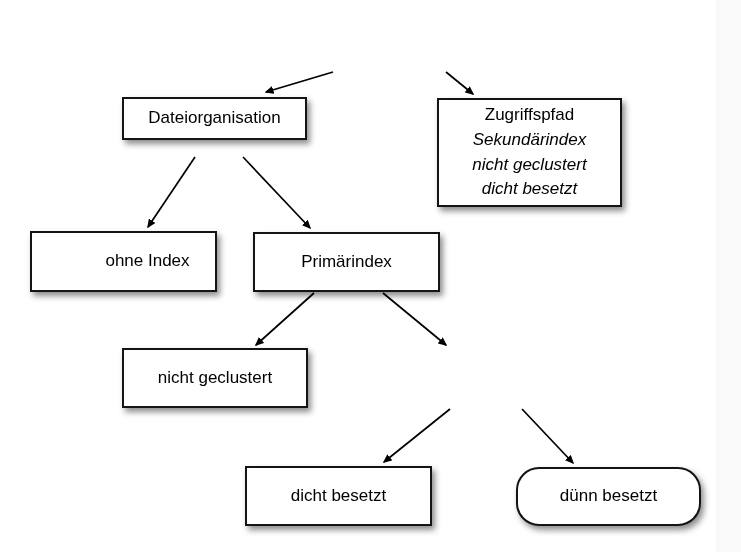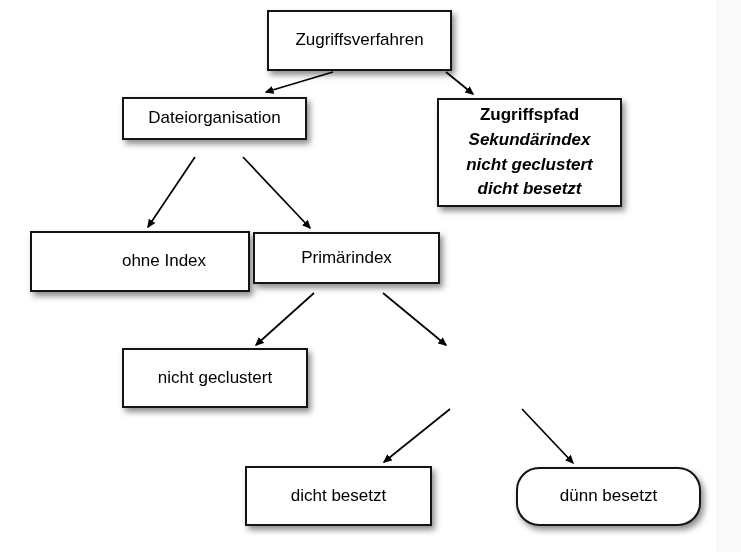--- a/index.html
+++ b/index.html
@@ -44,23 +44,23 @@
     color: #000000;
     font-size: 17px;
     line-height: 1.45;
   }
   .node .line { white-space: nowrap; }
   .node .italic { font-style: italic; text-align: right; }
 
   
   #n-zugriffsverfahren { left: 267px; top: 10px;  width: 185px; height: 61px; }
   #n-dateiorganisation { left: 122px; top: 97px;  width: 185px; height: 43px; }
-  #n-zugriffspfad      { left: 437px; top: 98px;  width: 185px; height: 109px; font-weight: bold; }
-  #n-ohne-index        { left: 30px;  top: 231px; width: 220px; height: 61px; padding-left: 48px; }
-  #n-primaerindex      { left: 253px; top: 232px; width: 187px; height: 52px; }
+  #n-zugriffspfad      { left: 437px; top: 98px;  width: 185px; height: 109px; }
+  #n-ohne-index        { left: 30px;  top: 231px; width: 187px; height: 61px; padding-left: 48px; }
+  #n-primaerindex      { left: 253px; top: 232px; width: 187px; height: 60px; }
   #n-nicht-geclustert  { left: 122px; top: 348px; width: 186px; height: 60px; }
   #n-geclustert        { left: 398px; top: 349px; width: 182px; height: 59px; }
   #n-dicht-besetzt     { left: 245px; top: 466px; width: 187px; height: 60px; }
   #n-duenn-besetzt     { left: 516px; top: 467px; width: 185px; height: 59px; border-radius: 23px; }
 
   .edge {
     stroke: #000000;
     stroke-width: 1.7;
     fill: none;
   }
@@ -81,23 +81,20 @@
     <line class="edge" x1="333" y1="72" x2="266" y2="92" marker-end="url(#arrowhead)"></line>
     <line class="edge" x1="446" y1="72" x2="473" y2="94" marker-end="url(#arrowhead)"></line>
     <line class="edge" x1="195" y1="157" x2="148" y2="227" marker-end="url(#arrowhead)"></line>
     <line class="edge" x1="243" y1="157" x2="310" y2="228" marker-end="url(#arrowhead)"></line>
     <line class="edge" x1="314" y1="293" x2="256" y2="345" marker-end="url(#arrowhead)"></line>
     <line class="edge" x1="383" y1="293" x2="446" y2="345" marker-end="url(#arrowhead)"></line>
     <line class="edge" x1="450" y1="409" x2="384" y2="462" marker-end="url(#arrowhead)"></line>
     <line class="edge" x1="522" y1="409" x2="573" y2="463" marker-end="url(#arrowhead)"></line>
   </svg>
 
-  <div class="node" id="n-zugriffsverfahren">
-    <span class="line">Zugriffsverfahren</span>
-  </div>
 
   <div class="node" id="n-dateiorganisation">
     <span class="line">Dateiorganisation</span>
   </div>
 
   <div class="node" id="n-zugriffspfad">
     <span class="line">Zugriffspfad</span>
     <span class="line italic">Sekundärindex</span>
     <span class="line italic">nicht geclustert</span>
     <span class="line italic">dicht besetzt</span>

